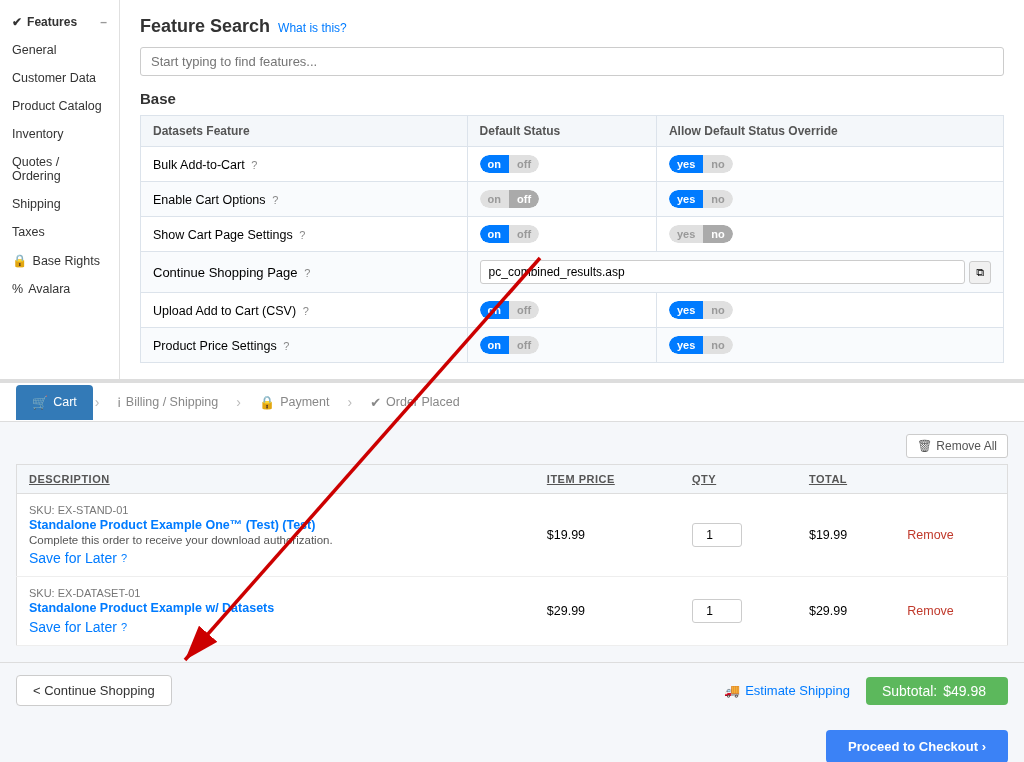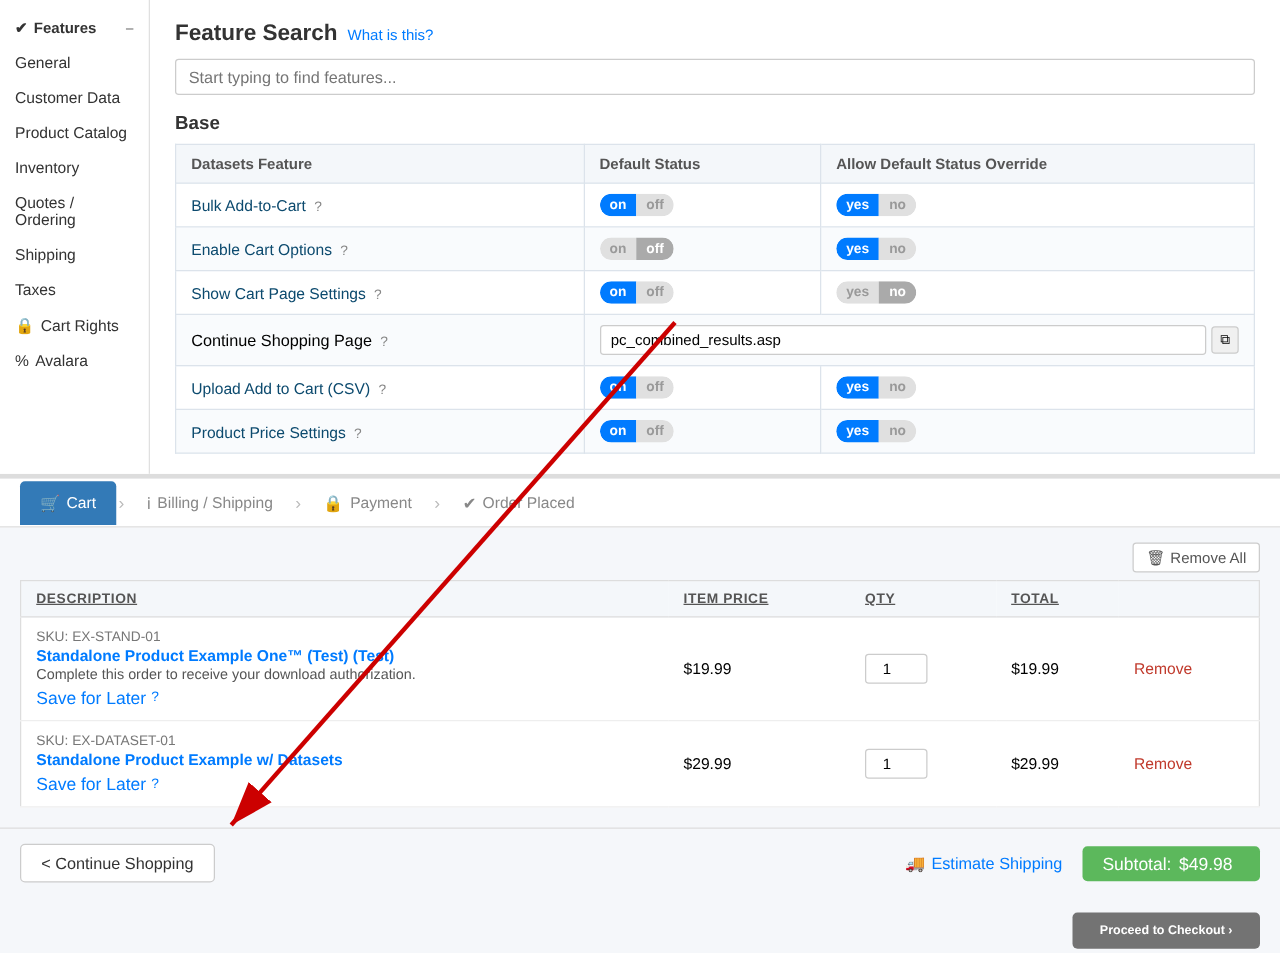--- a/index.html
+++ b/index.html
@@ -102,21 +102,21 @@
     }
     .feature-table td {
       padding: 8px 12px;
       border: 1px solid #dce3eb;
       vertical-align: middle;
     }
     .feature-table tr:nth-child(even) td {
       background: #f9fbfd;
     }
     .feature-link {
-      color: #0c4a6e;
+      color: #000000;
       text-decoration: none;
       font-size: 12.5px;
     }
 
     
     .toggle-group {
       display: inline-flex;
       border-radius: 20px;
       overflow: hidden;
       gap: 0;
@@ -365,26 +365,26 @@
     .subtotal-box span { font-weight: normal; margin-right: 6px; }
 
     
     .checkout-row {
       display: flex;
       justify-content: flex-end;
       padding: 12px 16px 16px;
       background: #f5f7fa;
     }
     .checkout-btn {
-      background: #737373;
+      background: #3b82f6;
       color: #fff;
       border: none;
       border-radius: 4px;
       padding: 9px 22px;
-      font-size: 10px;
+      font-size: 13px;
       font-weight: 600;
       cursor: pointer;
       display: flex;
       align-items: center;
       gap: 5px;
     }
 
     
     .red-arrow-svg {
       position: absolute;
@@ -432,21 +432,21 @@
         <span>Quotes / Ordering</span>
       </div>
       <div class="sidebar-item">
         <span>Shipping</span>
       </div>
       <div class="sidebar-item">
         <span>Taxes</span>
       </div>
       <div class="sidebar-item">
         <span>🔒</span>
-        <span>Cart Rights</span>
+        <span>Base Rights</span>
       </div>
       <div class="sidebar-item">
         <span>%</span>
         <span>Avalara</span>
       </div>
     </div>
 
     <div class="main-content">
       <div class="feature-search-header">
         <span class="feature-search-title">Feature Search</span>

